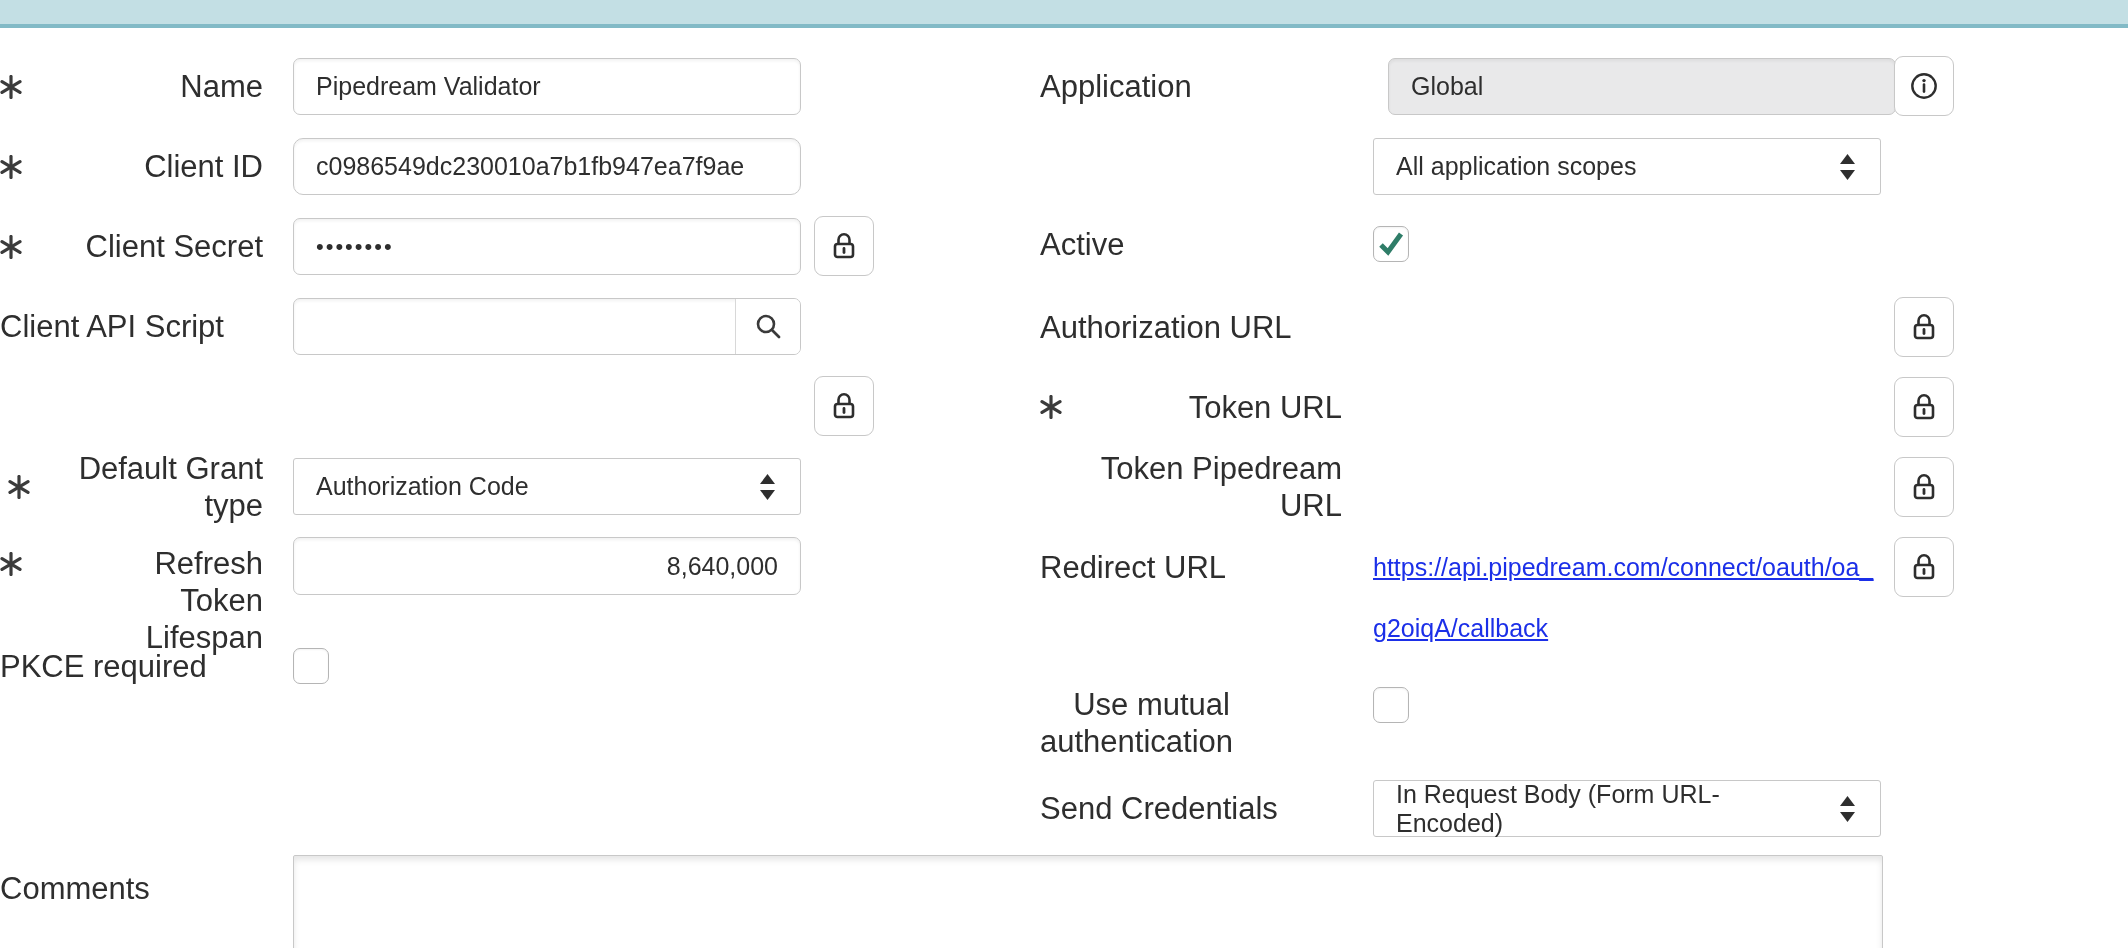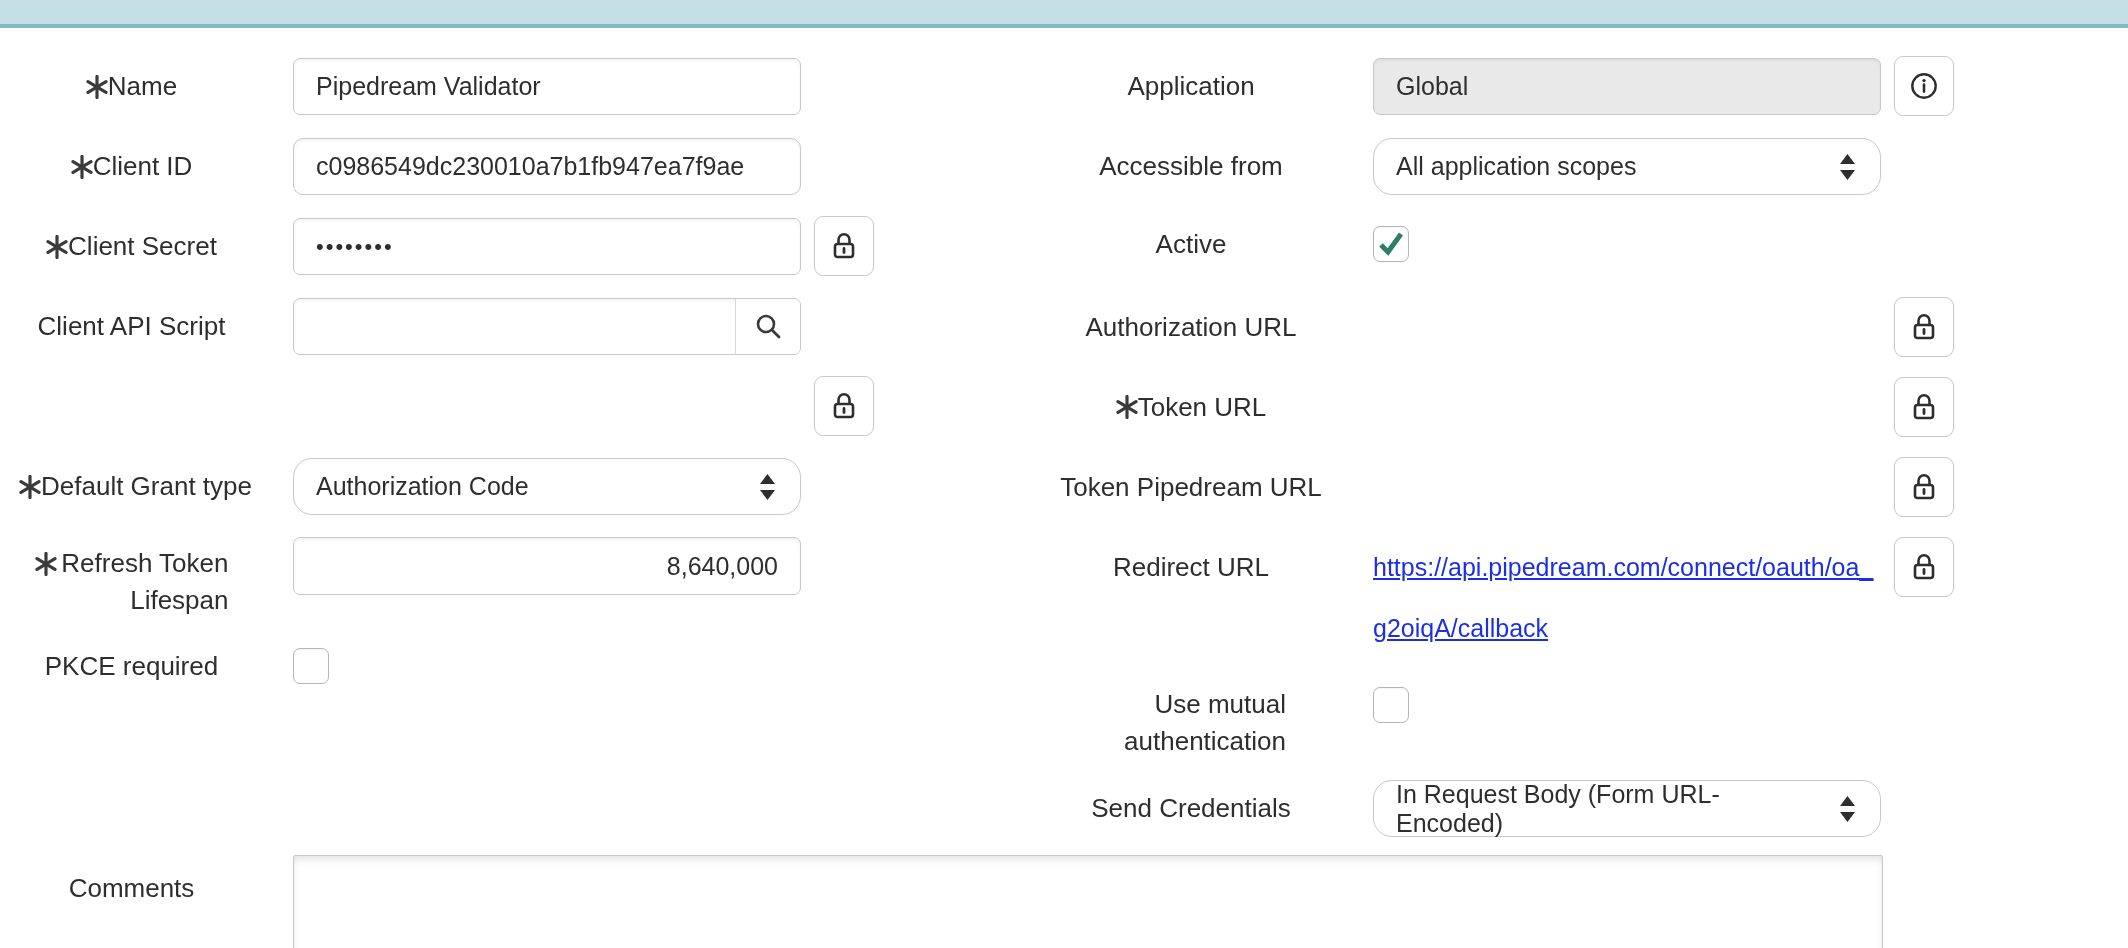--- a/index.html
+++ b/index.html
@@ -7,52 +7,52 @@
   body { font-family: "Liberation Sans", "DejaVu Sans", sans-serif; }
   .stage { position:relative; width:2128px; height:948px; overflow:hidden; background:#fff; }
 
   .topbar {
     position:absolute; left:0; top:0; width:2128px; height:28px;
     background: var(--topbar_bg, #c3dfe4);
     border-bottom:4px solid var(--topbar_border, #82bac6);
   }
 
   .lbl {
-    position:absolute; display:flex; align-items:center; justify-content:center;
-    color:#2e2e2e; font-size:26px; line-height:37px; text-align:right;
+    position:absolute; display:flex; align-items:center; justify-content:space-between;
+    color:#2e2e2e; font-size:31px; line-height:37px; text-align:right;
   }
   .lbl .req { flex:0 0 auto; display:block; }
   .lbl.top-align { align-items:flex-start; }
   .lbl.top-align .req { margin-top:7px; }
 
   .tin {
     position:absolute; height:57px; width:508px; border:1px solid #c8c8c8;
     border-radius:7px; background:#fff; font-family:inherit; font-size:25px; color:#2e2e2e;
     padding:0 22px; outline:none; box-shadow: inset 0 2px 3px rgba(30,30,30,0.06);
   }
-  .tin.readonly { background: var(--readonly_bg, #e9e9ea); }
+  .tin.readonly { background: var(--readonly_bg, #e9e9ea); margin-left: 15px; }
   .tin.num { text-align:right;padding-left:12px; }
 
   .ref-field {
     position:absolute; height:57px; width:508px; border:1px solid #c8c8c8;
     border-radius:7px; background:#fff; display:flex; overflow:hidden;
     box-shadow: inset 0 2px 3px rgba(30,30,30,0.06);
   }
   .ref-field input {
     flex:1 1 auto; border:none; outline:none; font-family:inherit; font-size:25px;
     color:#2e2e2e; padding:0 22px; background:transparent; min-width:0;
   }
   .ref-lookup {
     flex:0 0 65px; border-left:1px solid #d8d8d8; display:flex;
     align-items:center; justify-content:center; background:#fff; cursor:pointer;
   }
 
   .sel {
     position:absolute; height:57px; width:508px; border:1px solid #c8c8c8;
-    border-radius:19px; background:#fff; display:flex; align-items:center;
+    border-radius:3px; background:#fff; display:flex; align-items:center;
     padding:0 56px 0 22px; font-size:25px; color:#2e2e2e; cursor:pointer;
   }
   .sel .arrows { position:absolute; right:24px; top:50%; transform:translateY(-50%); }
 
   .btn {
     position:absolute; width:60px; height:60px; border:1px solid #c8c8c8;
     border-radius:9px; background:#fff; display:flex; align-items:center;
     justify-content:center; cursor:pointer;
   }
 
@@ -194,23 +194,20 @@
   </div>
   <input class="tin readonly" style="left: 1373px; top: 58px;" type="text" readonly="" value="Global">
   <div class="btn" style="left:1894px;top:56px;">
     <svg width="28" height="28" viewBox="0 0 28 28" fill="none">
         <circle cx="14" cy="14" r="11.7" stroke="#2e2e2e" stroke-width="2.4"></circle>
         <circle cx="14" cy="8.6" r="1.7" fill="#2e2e2e"></circle>
         <line x1="14" y1="12.6" x2="14" y2="19.6" stroke="#2e2e2e" stroke-width="2.6" stroke-linecap="round"></line>
       </svg>
   </div>
 
-  <div class="lbl" style="left:1040px;top:138px;width:302px;height:57px;">
-    <span>Accessible from</span>
-  </div>
   <div class="sel" style="left:1373px;top:138px;">
     <span>All application scopes</span>
     <svg class="arrows" width="17" height="28" viewBox="0 0 17 28">
         <polygon points="8.5,1 16,11 1,11" fill="#2e2e2e"></polygon>
         <polygon points="1,17 16,17 8.5,27" fill="#2e2e2e"></polygon>
       </svg>
   </div>
 
   <div class="lbl" style="left:1040px;top:226px;width:302px;height:36px;">
     <span>Active</span>

